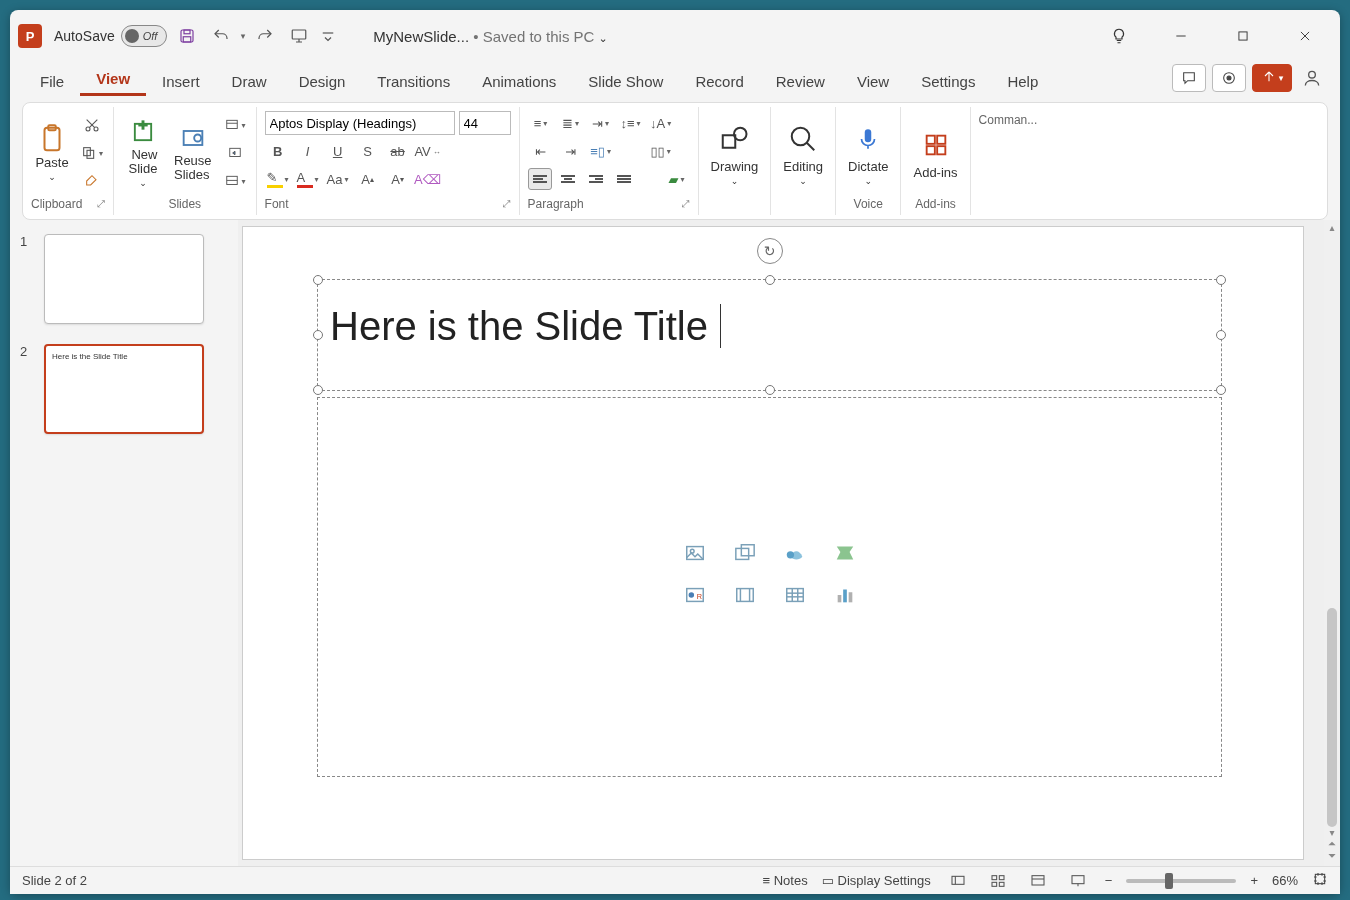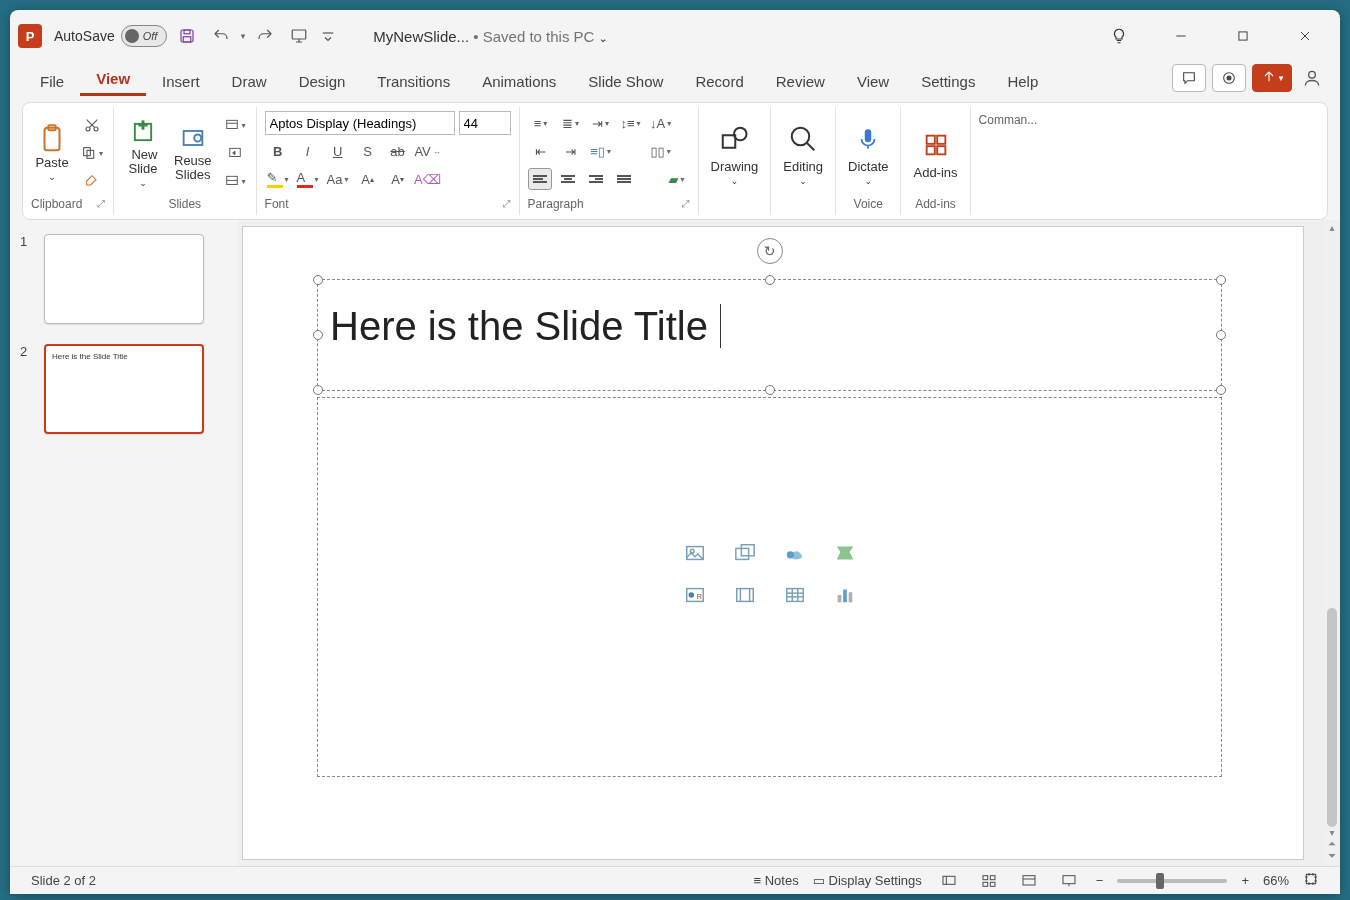--- a/index.html
+++ b/index.html
@@ -126,21 +126,21 @@
 .title-text { font-size:40px; color:#222; padding:24px 12px; font-family:"Aptos","Segoe UI",sans-serif;}
 .cursor { border-right:1.5px solid #333; animation:none; margin-left:1px;}
 .body-text { font-size:24px; color:#666; padding:12px 18px;}
 .content-icons {
   position:absolute; left:50%; top:138px; transform:translateX(-50%);
   display:grid; grid-template-columns:repeat(4,38px); grid-template-rows:34px 34px; gap:8px 12px;
 }
 .content-icons .ci { display:flex; align-items:center; justify-content:center; color:#7aa0b8; font-size:22px;}
 .statusbar {
   height:28px; background:#f4f4f4; border-top:1px solid #ddd;
-  display:flex; align-items:center; padding:0 21px; font-size:13px; color:#444;
+  display:flex; align-items:center; padding:0 12px; font-size:13px; color:#444;
 }
 .status-right { margin-left:auto; display:flex; align-items:center; gap:14px;}
 .view-btn { width:26px; height:20px; display:flex; align-items:center; justify-content:center; color:#555;}
 .zoom-slider { width:110px; height:4px; background:#bbb; position:relative; border-radius:2px;}
 .zoom-slider .zh { width:8px; height:16px; background:#666; position:absolute; left:35%; top:-6px; border-radius:2px;}
 svg { fill:none; stroke:currentColor; stroke-width:1.6; }
 .collapse { width:28px; height:20px; margin-left:4px; display:flex; align-items:center; justify-content:center; color:#555;}
 .align-btn { width:24px; height:22px; border:1px solid transparent; display:flex; align-items:center; justify-content:center;}
 .align-btn.active { border:1px solid #999; background:#eaeaea; border-radius:3px;}
 .line { width:14px; height:2px; background:#555; margin:1px 0;}
@@ -313,21 +313,21 @@
 Slide</span>
             <span style="font-size:9px">⌄</span>
         </div>
         <div class="big-btn">
           <div class="ic" style="color:#4a7fb5">
               <svg viewBox="0 0 24 24" style="width:28px;height:28px">
                 <rect x="4" y="6" width="16" height="12"></rect>
                 <circle cx="16" cy="12" r="3"></circle>
               </svg>
             </div>
-          <span style="white-space:pre-line;text-align:center;line-height:1.1">Reuse
+          <span style="white-space:pre-line;line-height:1.1">Reuse
 Slides</span>
         </div>
         <div class="col">
           <div class="mini">
               <svg viewBox="0 0 24 24" style="width:16px;height:14px">
                 <rect x="3" y="4" width="18" height="14"></rect>
                 <line x1="3" y1="9" x2="21" y2="9"></line>
               </svg>
               <span class="car">▾</span>
             </div>

